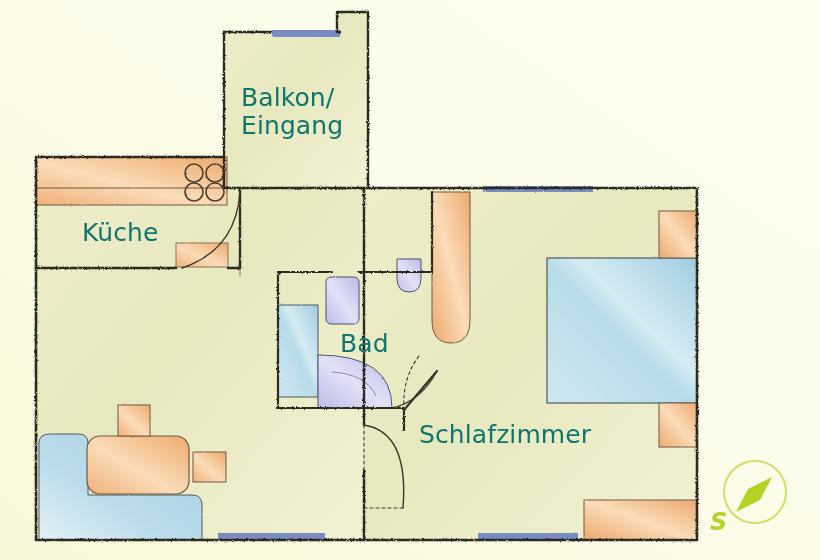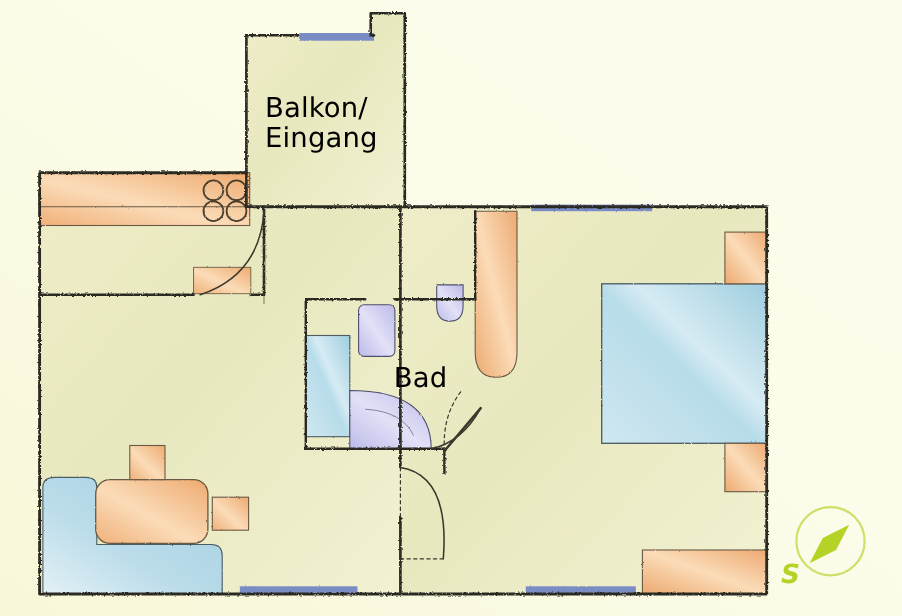--- a/index.html
+++ b/index.html
@@ -19,21 +19,21 @@
   #plan-svg {
     position: absolute;
     left: 0;
     top: 0;
     width: 820px;
     height: 560px;
     display: block;
   }
   .room-label {
     position: absolute;
-    color: #000000;
+    color: #0f766e;
     font-family: "DejaVu Sans", "Liberation Sans", sans-serif;
     font-weight: 400;
     line-height: 1.12;
     white-space: pre;
     letter-spacing: 0.1px;
     pointer-events: none;
   }
   .compass-letter {
     position: absolute;
     color: #b5d327;
@@ -195,20 +195,22 @@
 
     <g>
       <circle cx="755" cy="492" r="31" fill="none" stroke="#cfe06a" stroke-width="2"></circle>
       <path d="M772,477 L760,500 L736,512 L748,489 Z" fill="#b5d327"></path>
     </g>
   </svg>
 
   <div class="room-label" style="left:241px; top:84px; font-size:25px;">Balkon/
 Eingang</div>
 
-
-
-  <div class="room-label" style="left:358px; top:330px; font-size:25px;">Bad</div>
-
+  <div class="room-label" style="left:82px; top:219px; font-size:25px;">Küche</div>
+
+
+  <div class="room-label" style="left:340px; top:330px; font-size:25px;">Bad</div>
+
+  <div class="room-label" style="left:419px; top:421px; font-size:25px;">Schlafzimmer</div>
 
   <div class="compass-letter" style="left:710px; top:508px; font-size:24px;">S</div>
 
 </div>
 
 </body></html>

